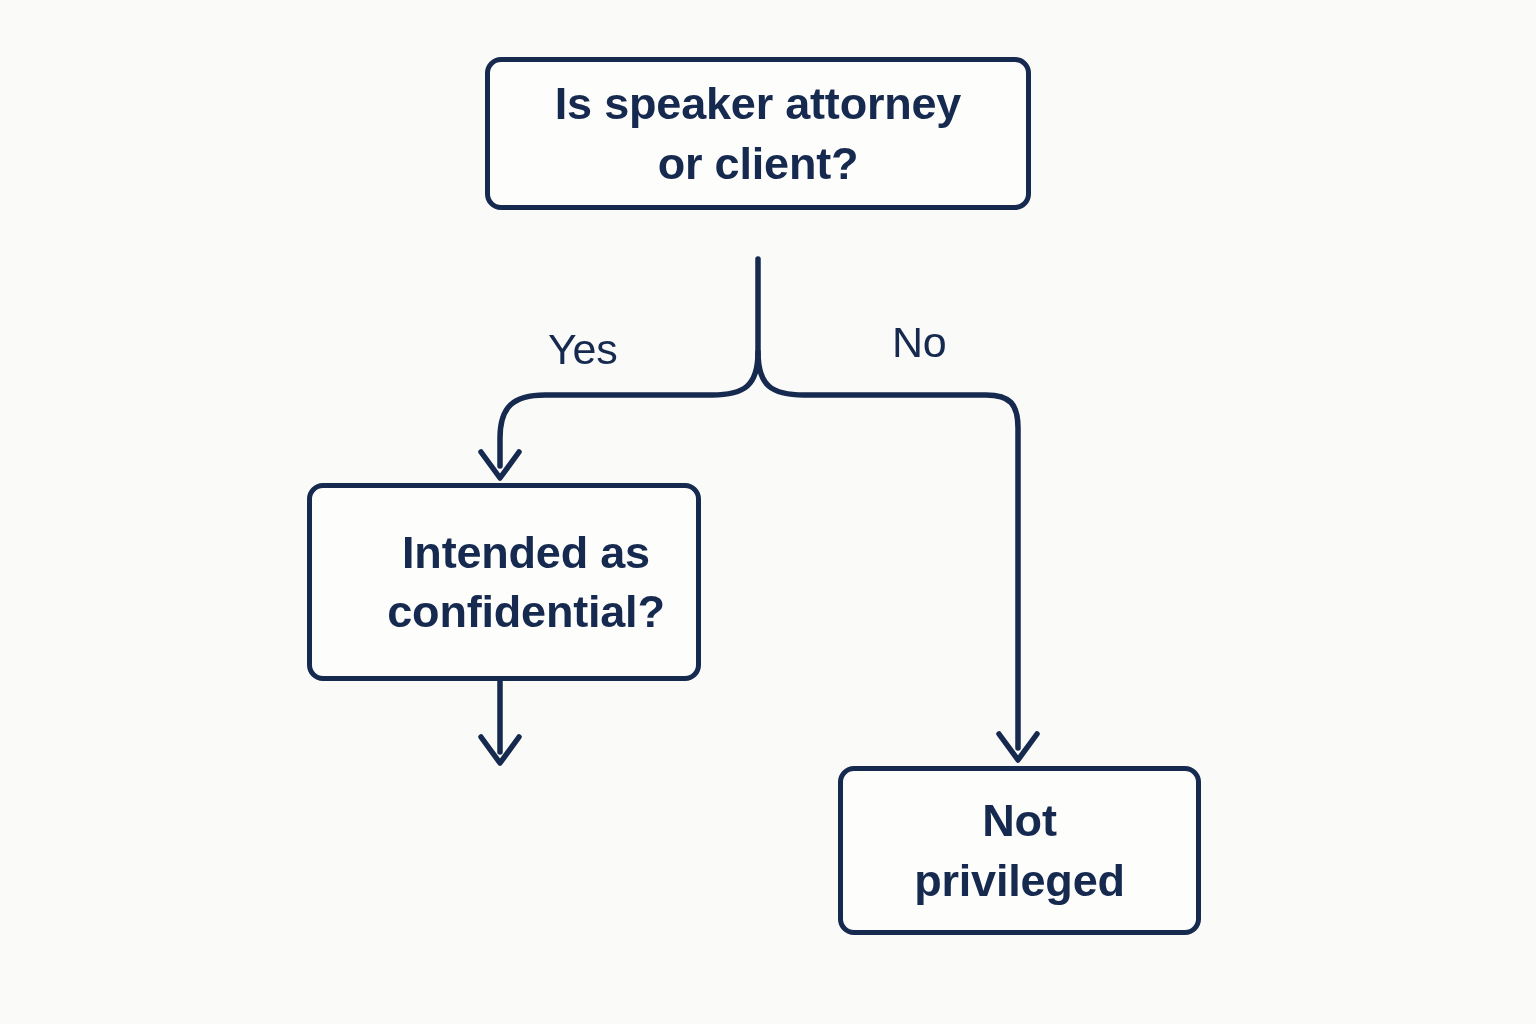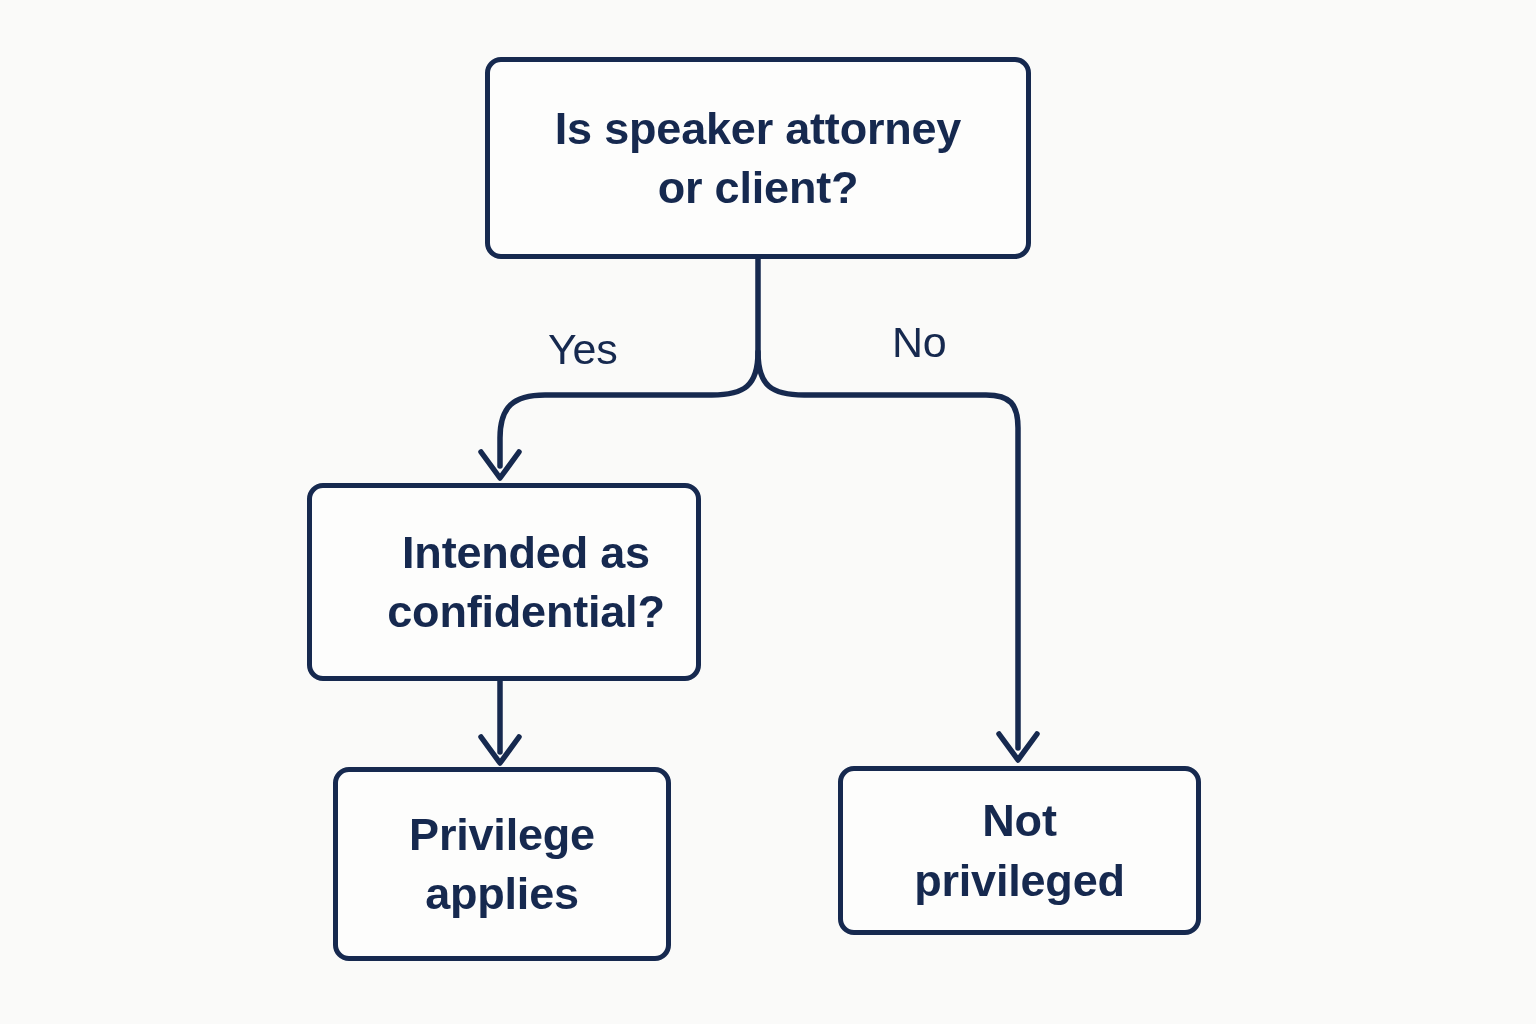--- a/index.html
+++ b/index.html
@@ -45,21 +45,21 @@
   }
   .node-text {
     display: block;
     white-space: pre-line;
     padding: 0 14px;
   }
   #node-root {
     left: 485px;
     top: 57px;
     width: 546px;
-    height: 202px;
+    height: 153px;
   }
   #node-root .node-text {
     font-size: 45px;
     font-weight: 600;
   }
   #node-confidential {
     left: 307px;
     top: 483px;
     width: 394px;
     height: 198px;
@@ -136,24 +136,20 @@
   <div class="node" id="node-root">
     <span class="node-text">Is speaker attorney
 or client?</span>
   </div>
 
   <div class="node" id="node-confidential">
     <span class="node-text">Intended as
 confidential?</span>
   </div>
 
-  <div class="node" id="node-privilege-applies">
-    <span class="node-text">Privilege
-applies</span>
-  </div>
 
   <div class="node" id="node-not-privileged">
     <span class="node-text">Not
 privileged</span>
   </div>
 
   <span class="edge-label" id="edge-label-yes">Yes</span>
 
   <span class="edge-label" id="edge-label-no">No</span>
 

